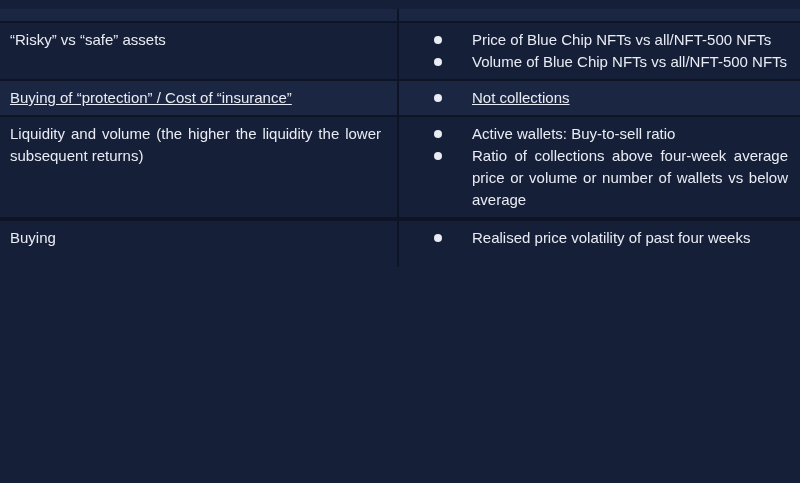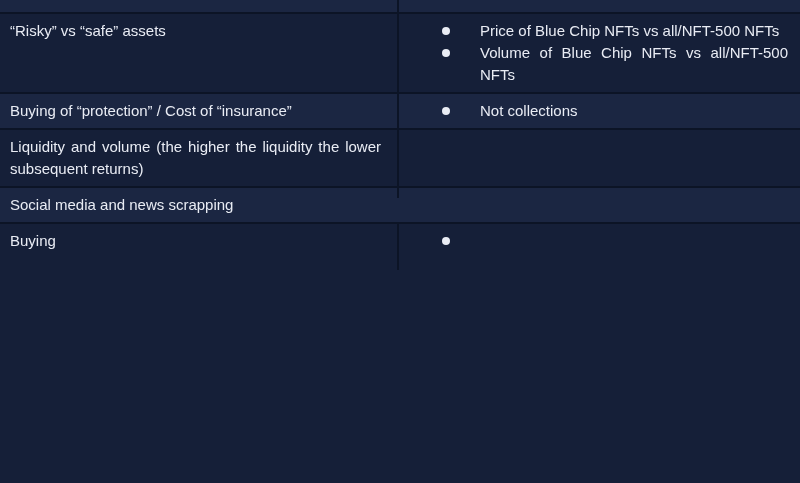--- a/index.html
+++ b/index.html
@@ -8,38 +8,38 @@
     --border:#0C1426;
     --text:#E9ECF4;
   }
   html,body{margin:0;padding:0;}
   body{
     width:800px;height:483px;overflow:hidden;
     background:var(--row-dark);
     font-family:"Liberation Sans", sans-serif;
     font-size:15px;line-height:22px;color:var(--text);
   }
-  .table{width:800px;}
+  .table{width:800px;margin-top:9px;}
   .row{
     display:grid;
     grid-template-columns:397px 1fr;
     border-top:2px solid var(--border);
   }
   .row.shade-dark{background:var(--row-dark);}
-  .row.shade-light{background:var(--row-light);}
+  .row.shade-light{background:var(--row-light);text-decoration:underline;}
   .row.clipped{border-top:none;height:12px;overflow:hidden;}
   .cell{min-height:100%;}
   .cell.left{
     padding:6px 16px 6px 10px;
     text-align:justify;
     text-align-last:left;
   }
   .cell.right{
     border-left:2px solid var(--border);
-    padding:6px 12px 6px 9px;
+    padding:6px 12px 6px 1px;
   }
   ul.metrics{
     margin:0;padding:0;list-style:none;
   }
   ul.metrics li{
     position:relative;
     padding-left:72px;
     text-align:justify;
     text-align-last:left;
   }
@@ -91,39 +91,45 @@
 </ul>
     </div>
   </div>
 
   <div class="row shade-dark">
     <div class="cell left">
       <span>Liquidity and volume (the higher the liquidity the lower subsequent returns)</span>
     </div>
     <div class="cell right">
       <ul class="metrics">
+  <li>
+    <span class="dot"></span>
+    <span>Active wallets: Buy-to-sell ratio</span>
+  </li>
 
 
+  <li>
+    <span class="dot"></span>
+    <span>Ratio of collections above four-week average price or  volume or number of wallets vs below average</span>
+  </li>
 </ul>
     </div>
   </div>
 
   <div class="row shade-light">
-    <div class="cell left">
-      <span>Social media and news scrapping</span>
-    </div>
   </div>
 
   <div class="row shade-dark">
     <div class="cell left">
       <span>Buying</span>
     </div>
     <div class="cell right">
       <ul class="metrics">
   <li>
     <span class="dot"></span>
+    <span>Realised price volatility of past four weeks</span>
   </li>
 
 </ul>
     </div>
   </div>
 </div>
 </div>
 
 </body></html>

